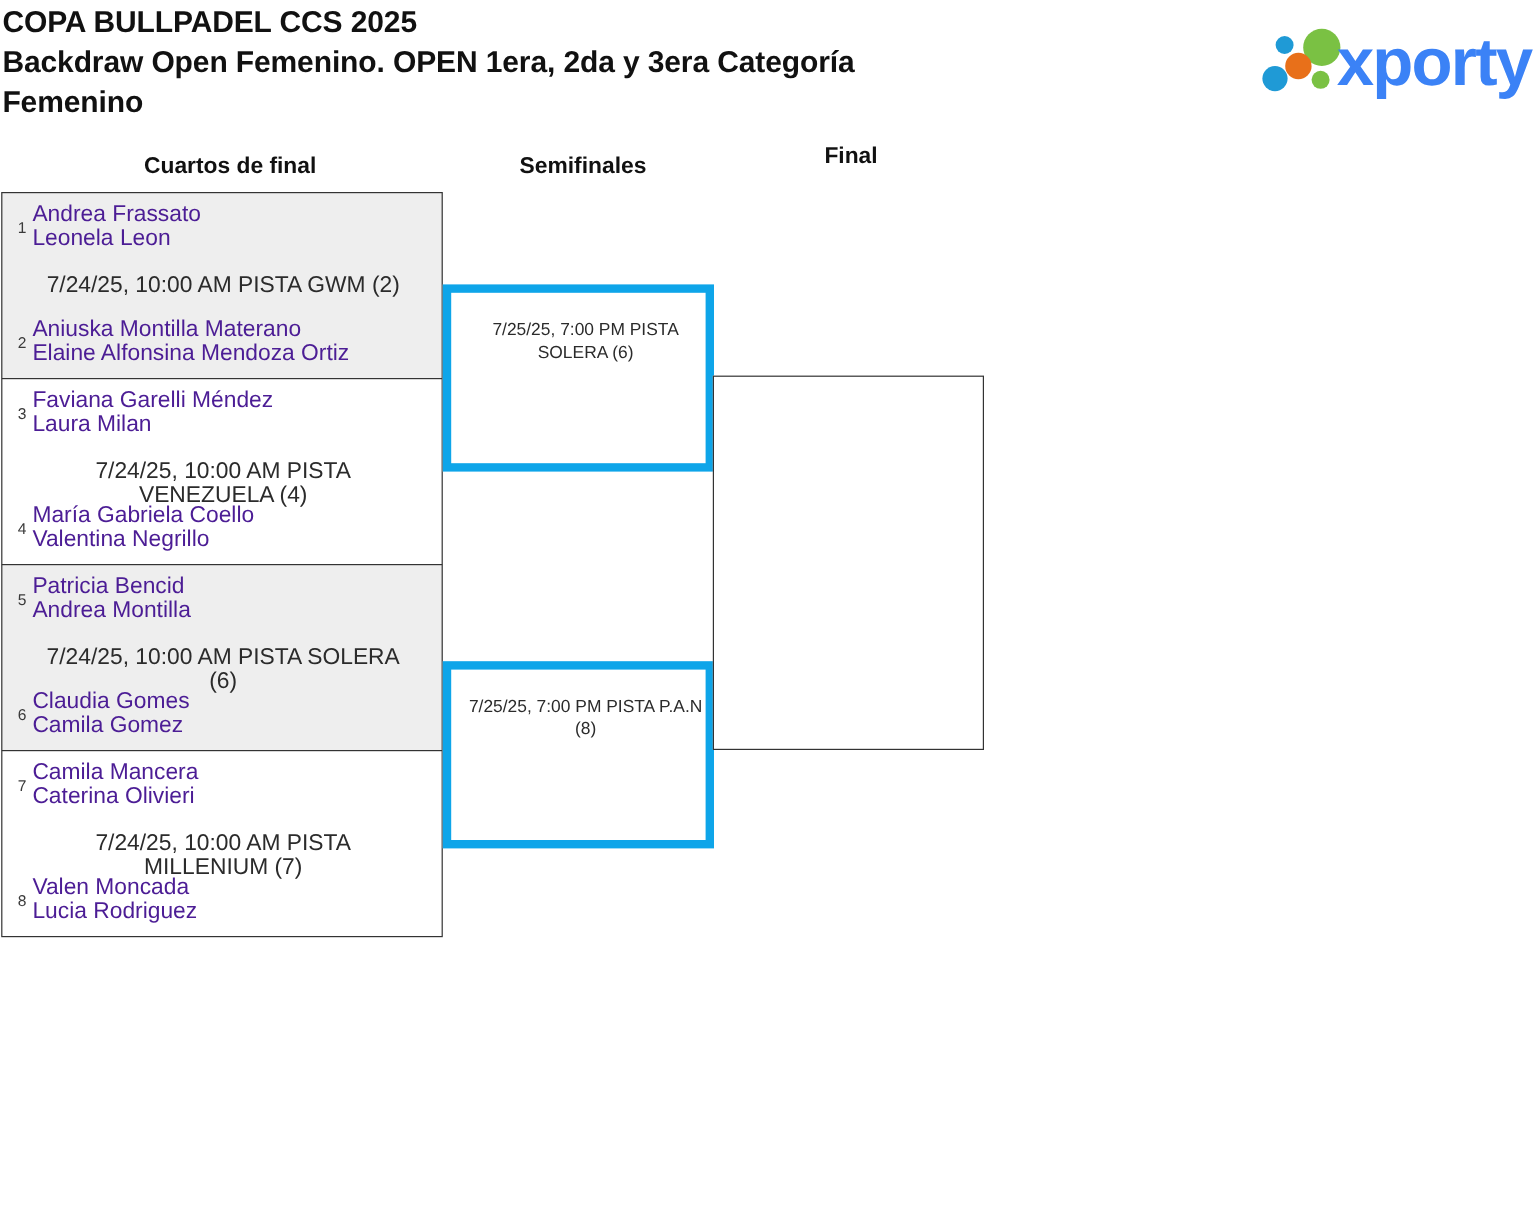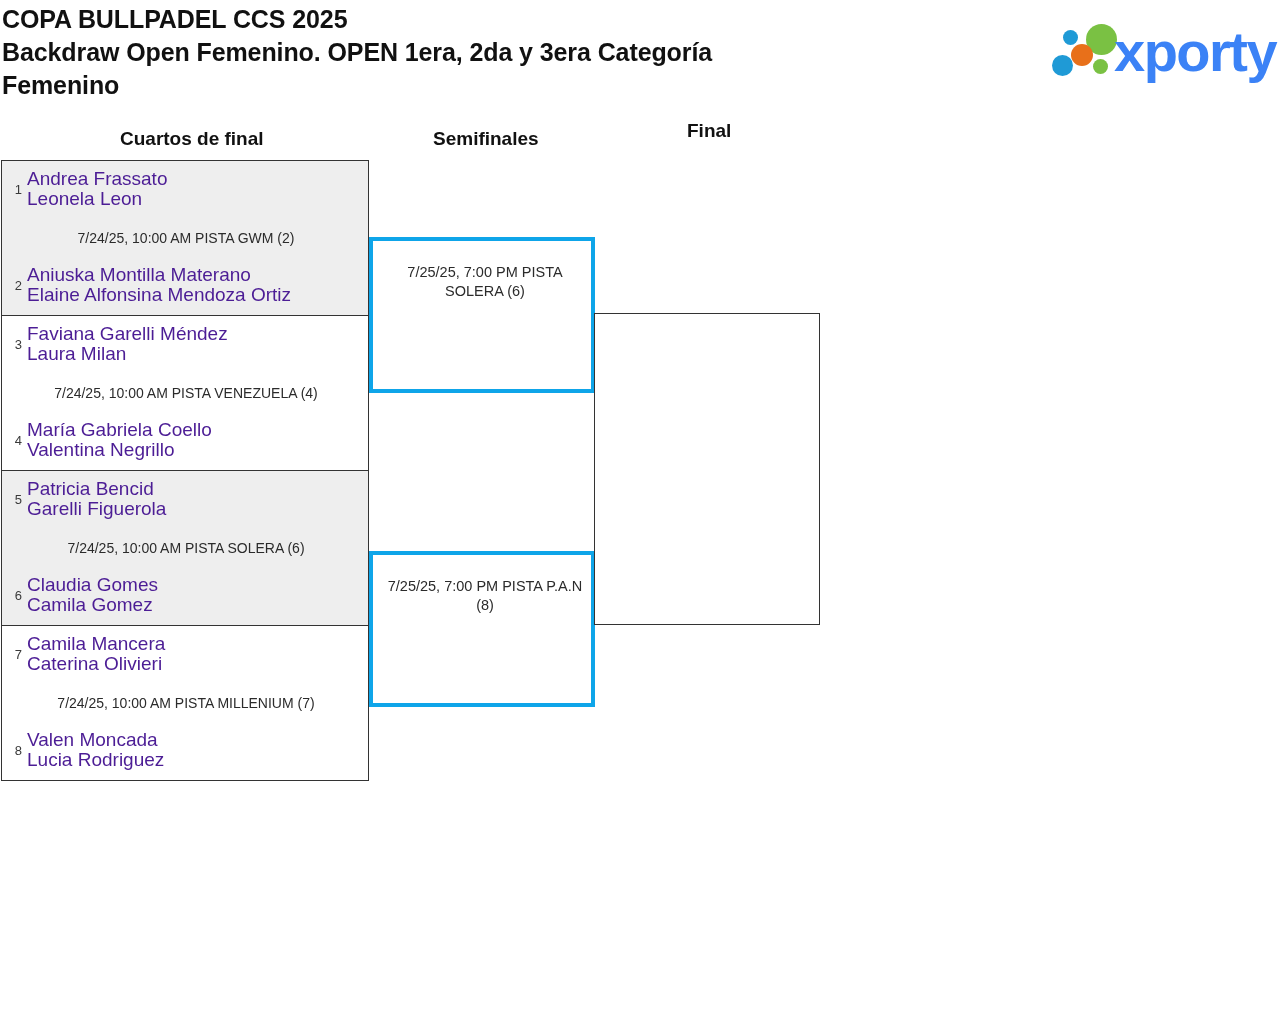--- a/index.html
+++ b/index.html
@@ -138,32 +138,32 @@
     color: #4c1d95;
     white-space: nowrap;
   }
 
   .match-info {
     position: absolute;
     left: 24px;
     width: 320px;
     top: 67px;
     text-align: center;
-    font-size: 14px;
+    font-size: 19px;
     line-height: 20px;
     color: #2b2b2b;
   }
 
   
   .sf-match {
     position: absolute;
     left: 369px;
     width: 226px;
     height: 156px;
-    border: 4px solid #0ea5e9;
+    border: 7px solid #0ea5e9;
     box-sizing: border-box;
     background: #ffffff;
   }
   #sf-0 { top: 237px; }
   #sf-1 { top: 551px; }
 
   .sf-info {
     position: absolute;
     left: 8px;
     width: 208px;
@@ -260,21 +260,21 @@
         <div class="player">Valentina Negrillo</div>
       </div>
     </div>
   </div>
 
   <div class="qf-match shaded" id="qf-2">
     <div class="team team-top">
       <div class="seed">5</div>
       <div class="players">
         <div class="player">Patricia Bencid</div>
-        <div class="player">Garelli Figuerola</div>
+        <div class="player">Andrea Montilla</div>
       </div>
     </div>
     <div class="match-info">7/24/25, 10:00 AM PISTA SOLERA (6)</div>
     <div class="team team-bottom">
       <div class="seed">6</div>
       <div class="players">
         <div class="player">Claudia Gomes</div>
         <div class="player">Camila Gomez</div>
       </div>
     </div>

